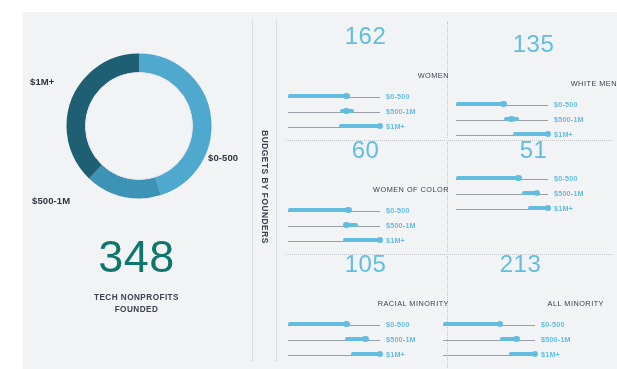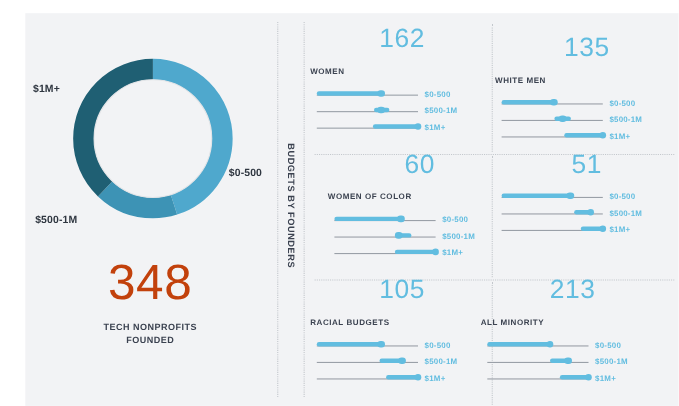--- a/index.html
+++ b/index.html
@@ -27,21 +27,21 @@
     position: absolute;
     font-size: 9.5px; font-weight: 700; color: #2f3640;
     letter-spacing: .1px; white-space: nowrap;
   }
   .lbl-1m   { left: 7px;  top: 64px; }
   .lbl-500  { left: 9px;  top: 183px; }
   .lbl-0500 { left: 185px; top: 140px; }
 
   .founded-block { position: absolute; left: 0; top: 222px; width: 227px; text-align: center; }
   .founded-number {
-    font-size: 45px; font-weight: 400; color: #c2410c;
+    font-size: 45px; font-weight: 400; color: #0f766e;
     line-height: 1; letter-spacing: .5px;
   }
   .founded-caption {
     margin-top: 13px; font-size: 8.2px; font-weight: 700;
     color: #3b4250; letter-spacing: .45px; line-height: 1.45;
   }
 
   
   .v-divider {
     position: absolute; left: 252px; top: 20px;
@@ -67,33 +67,33 @@
   }
 
   
   .grid {
     position: absolute; left: 282px; top: 12px;
     width: 335px; height: 357px;
   }
   .cell { position: absolute; width: 167px; height: 114px; }
   .cell.c0 { left: 0;   top: 8px; }
   .cell.c1 { left: 168px; top: 16px; }
-  .cell.c2 { left: 16px;   top: 122px; }
+  .cell.c2 { left: 0;   top: 122px; }
   .cell.c3 { left: 168px; top: 122px; }
   .cell.c4 { left: 0;   top: 236px; }
   .cell.c5 { left: 155px; top: 236px; }
 
   .cell-number {
     text-align: center; font-size: 24px; font-weight: 400;
     color: #62bde0; line-height: 1; letter-spacing: .5px;
     padding-top: 4px;
   }
   .cell-caption {
-    text-align: left; margin-top: 12px;
-    font-size: 7.3px; font-weight: 700; color: #3b4250;
+    text-align: right; margin-top: 23px;
+    font-size: 7.3px; font-weight: 400; color: #3b4250;
     letter-spacing: .5px;
   }
 
   .sliders { margin-top: 11px; position: relative; }
   .slider-row { position: relative; height: 15px; }
 
   .track {
     position: absolute; left: 6px; top: 6px;
     width: 92px; height: 1px; background: #9aa0a8;
   }
@@ -280,21 +280,21 @@
           <div class="track"></div>
           <div class="fill" style="left: 77.76px; width: 20.24px;"></div>
           <div class="knob" style="left: 94.6px;"></div>
           <div class="slider-label">$1M+</div>
         </div>
       </div>
     </div>
 
     <div class="cell c4">
       <div class="cell-number">105</div>
-      <div class="cell-caption">RACIAL BUDGETS</div>
+      <div class="cell-caption">RACIAL MINORITY</div>
       <div class="sliders">
         <div class="slider-row">
           <div class="track"></div>
           <div class="fill" style="left: 6px; width: 58.88px;"></div>
           <div class="knob" style="left: 61.48px;"></div>
           <div class="slider-label">$0-500</div>
         </div>
         <div class="slider-row">
           <div class="track"></div>
           <div class="fill" style="left: 63.04px; width: 20.24px;"></div>

